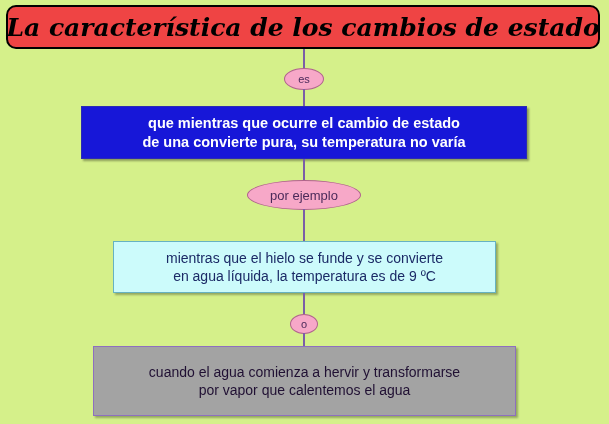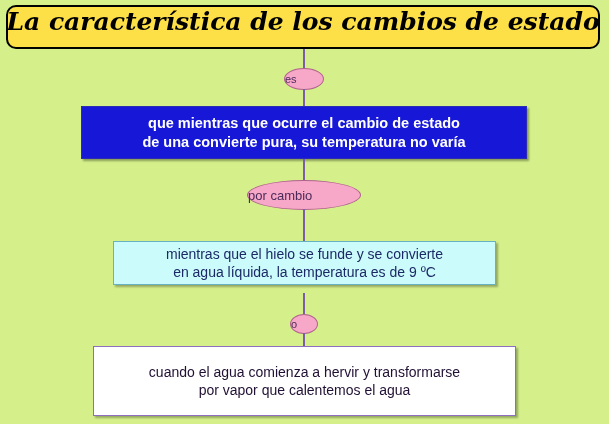--- a/index.html
+++ b/index.html
@@ -20,26 +20,26 @@
     background: #d5f08a;
   }
 
   
   .title-banner {
     position: absolute;
     left: 6px;
     top: 5px;
     width: 594px;
     height: 44px;
-    background: #fde047;
+    background: #ef4444;
     border: 2px solid #000000;
     border-radius: 10px;
     box-sizing: border-box;
     display: flex;
-    align-items: flex-start;
+    align-items: center;
     justify-content: center;
   }
   .title-text {
     font-family: "DejaVu Serif", serif;
     font-style: italic;
     font-weight: bold;
     font-size: 25px;
     color: #000000;
     white-space: nowrap;
     letter-spacing: 0px;
@@ -53,20 +53,21 @@
   }
 
   
   .ellipse {
     position: absolute;
     background: #f7a8c8;
     border: 1px solid #b0648c;
     border-radius: 50%;
     display: flex;
     align-items: center;
+    justify-content: center;
     color: #4b2a5a;
     font-size: 13px;
     box-sizing: border-box;
   }
   .ellipse.small {
     font-size: 11px;
   }
 
   
   .box {
@@ -91,21 +92,21 @@
   }
   .box-cyan {
     background: #ccfbfb;
     color: #1b2a66;
     font-size: 14px;
     line-height: 1.3;
     border: 1px solid #66b2c2;
     box-shadow: 2px 2px 2px rgba(0,0,0,0.3);
   }
   .box-purple {
-    background: #ffffff;
+    background: #a3a3a3;
     color: #201033;
     font-size: 14px;
     line-height: 1.3;
     border: 1px solid #8e6fbf;
     box-shadow: 2px 2px 2px rgba(0,0,0,0.3);
   }
 </style>
 </head>
 <body>
 
@@ -126,26 +127,26 @@
   <div class="box box-blue" style="left:81px; top:106px; width:446px; height:53px;">
     <div>
       <div>que mientras que ocurre el cambio de estado</div>
       <div>de una convierte pura, su temperatura no varía</div>
     </div>
   </div>
 
   <div class="vline" style="left:303px; top:159px; height:23px;"></div>
 
   <div class="ellipse" style="left:247px; top:180px; width:114px; height:30px;">
-    <span>por cambio</span>
+    <span>por ejemplo</span>
   </div>
 
   <div class="vline" style="left:303px; top:209px; height:33px;"></div>
 
-  <div class="box box-cyan" style="left:113px; top:241px; width:383px; height:44px;">
+  <div class="box box-cyan" style="left:113px; top:241px; width:383px; height:52px;">
     <div>
       <div>mientras que el hielo se funde y se convierte</div>
       <div>en agua líquida, la temperatura es de 9 ºC</div>
     </div>
   </div>
 
   <div class="vline" style="left:303px; top:293px; height:22px;"></div>
 
   <div class="ellipse small" style="left:290px; top:314px; width:28px; height:20px;">
     <span>o</span>

